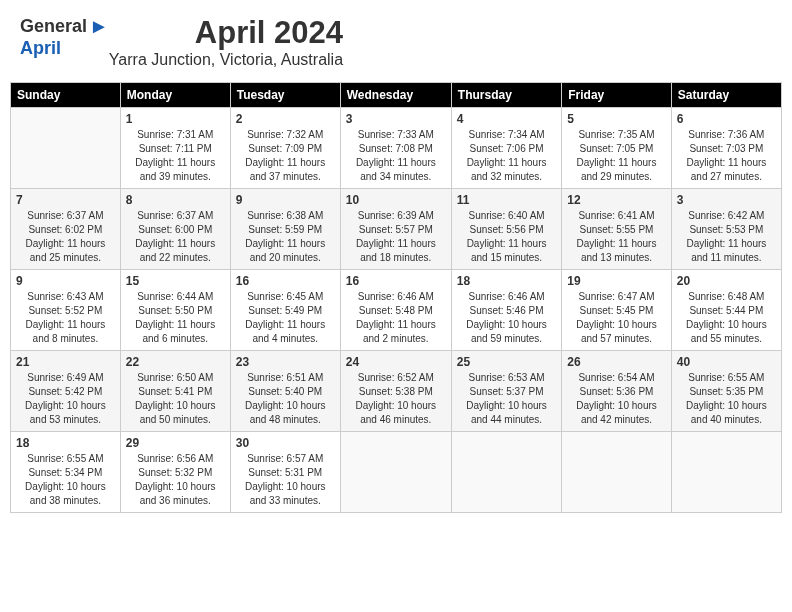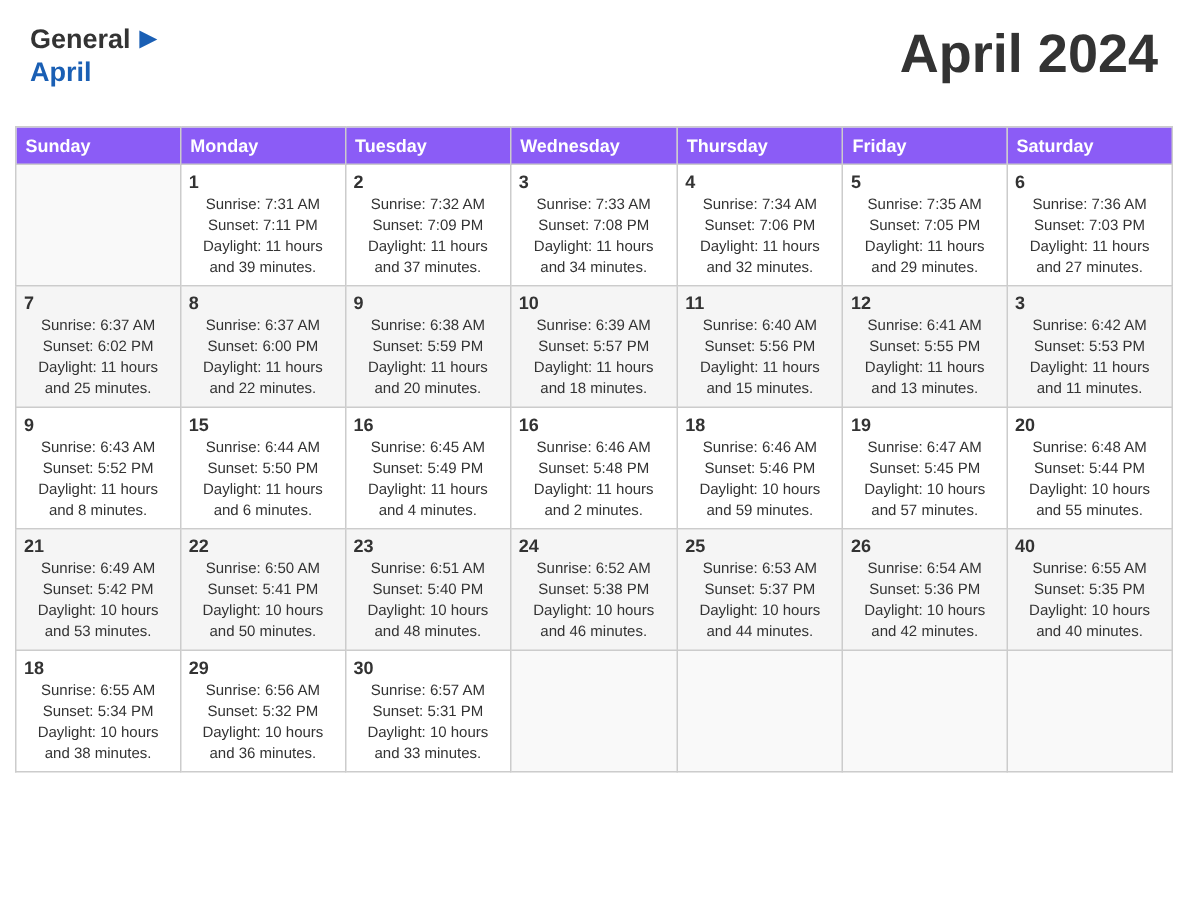--- a/index.html
+++ b/index.html
@@ -5,35 +5,35 @@
     * { box-sizing: border-box; margin: 0; padding: 0; }
     body {
       font-family: Arial, sans-serif;
       background: #fff;
       width: 792px;
       min-height: 612px;
       padding: 10px;
     }
     .header {
       display: flex;
-      justify-content: space-between;
+      justify-content: flex-start;
       align-items: flex-start;
-      margin-bottom: 20px;
+      margin-bottom: 8px;
       padding: 5px 10px;
     }
     .logo {
       display: flex;
       flex-direction: column;
       align-items: flex-start;
     }
     .title-block {
       text-align: right;
     }
     .month-title {
-      font-size: 36px;
+      font-size: 31px;
       font-weight: bold;
       color: #333;
     }
     .location-title {
       font-size: 16px;
       color: #333;
     }
     .calendar-table {
       width: 100%;
       border-collapse: collapse;
@@ -66,35 +66,36 @@
       font-size: 10px;
       color: #333;
       line-height: 1.4;
       text-align: center;
     }
     .empty-cell {
       background: #f9f9f9;
     }
     tr:nth-child(odd) td { background: #fff; }
     tr:nth-child(even) td { background: #f5f5f5; }
-    .calendar-table thead tr th { background: #8b5cf6; margin-left: 21px; }
+    .calendar-table thead tr th { background: #000000; margin-left: 21px; }
   </style>
 </head>
 <body>
 
 <div class="header">
   <div class="logo">
     <div style="display:flex; align-items:center; gap:2px;">
       <span style="font-size:18px; font-weight:bold; color:#333;">General</span>
       <span style="font-size:20px; color:#1a5fb4; font-weight:bold;">►</span>
     </div>
     <span style="font-size:18px; font-weight:bold; color:#1a5fb4;">April</span>
   </div>
   <div class="title-block">
     <div class="month-title">April 2024</div>
+    <div class="location-title">Yarra Junction, Victoria, Australia</div>
   </div>
 </div>
 
 <table class="calendar-table">
   <thead>
     <tr>
     <th>Sunday</th>
         <th>Monday</th>
         <th>Tuesday</th>
         <th>Wednesday</th>

